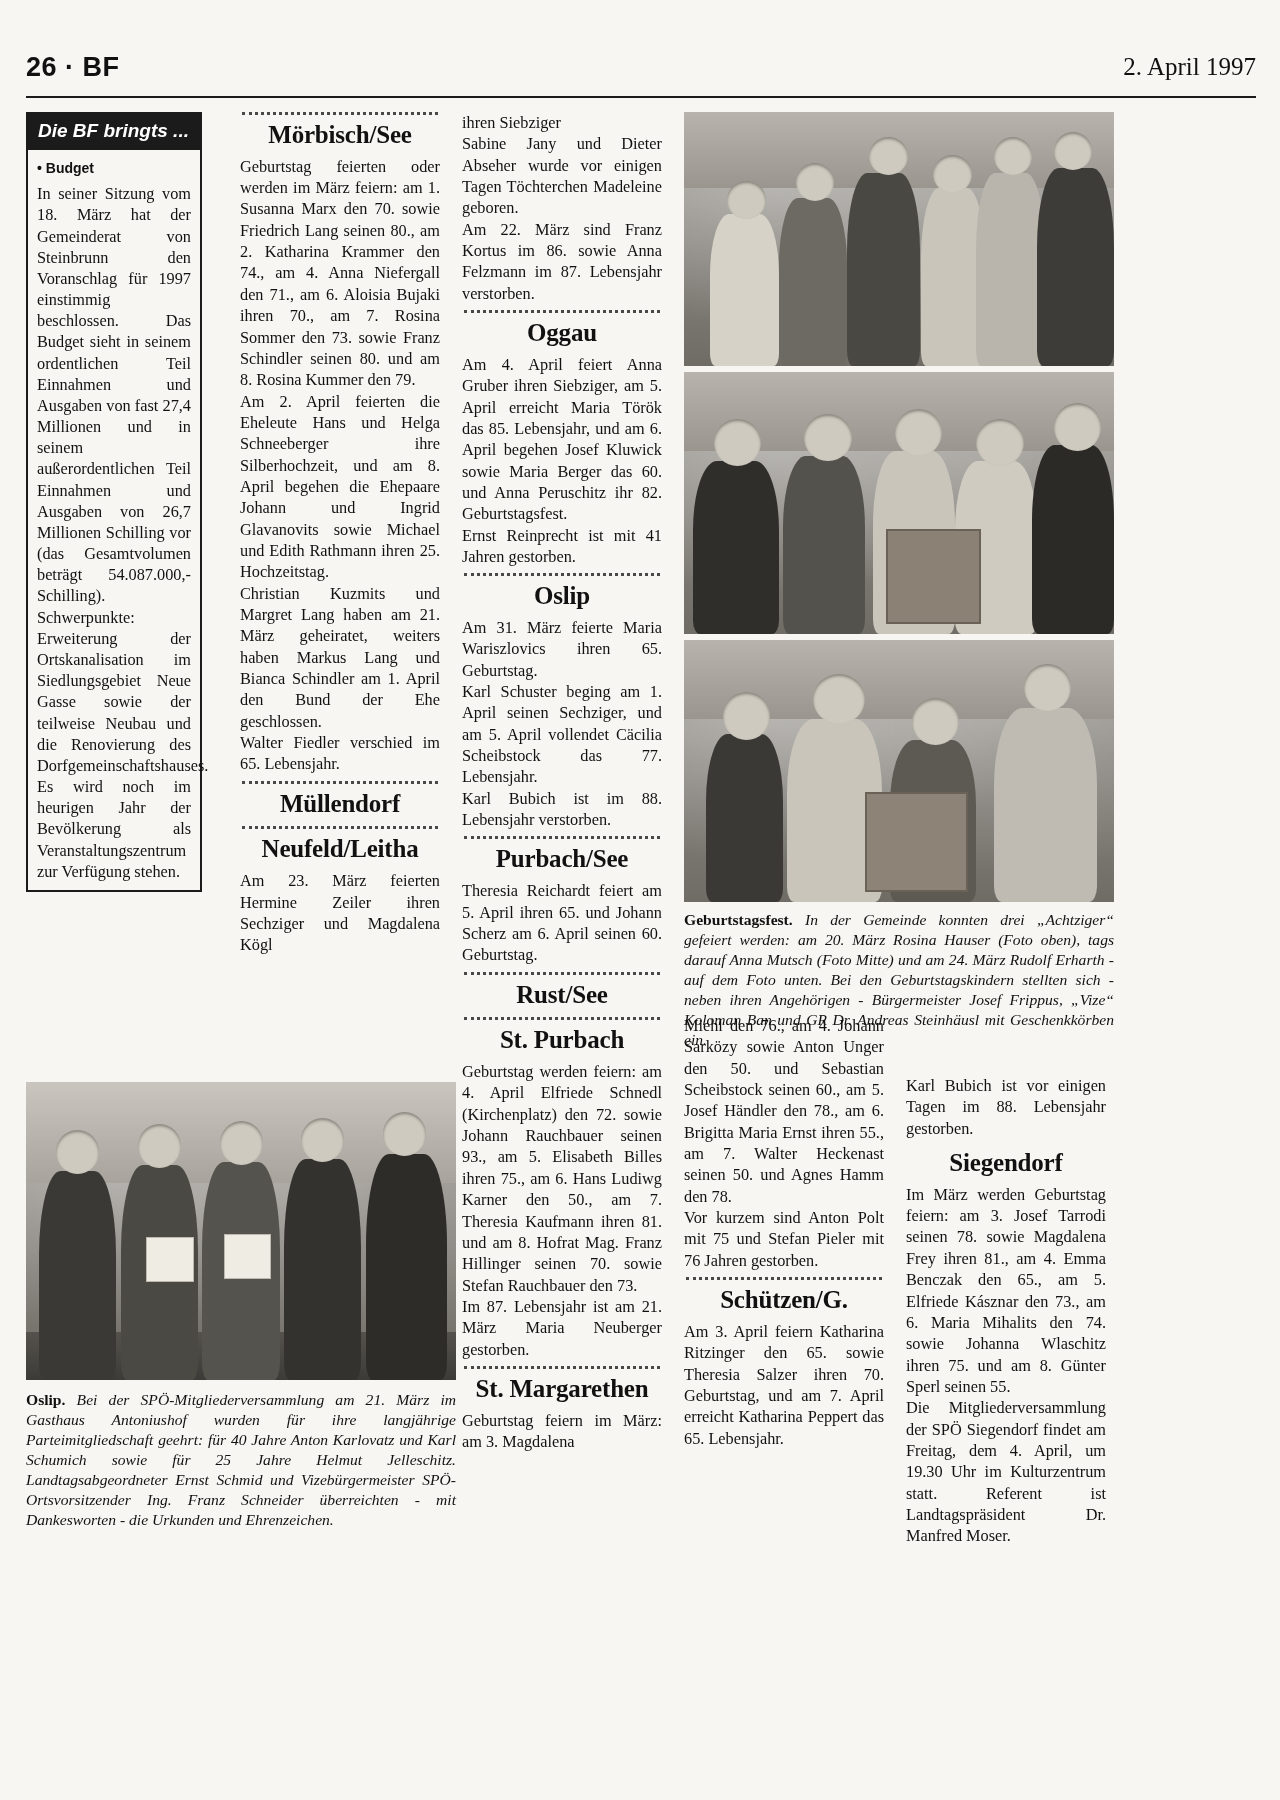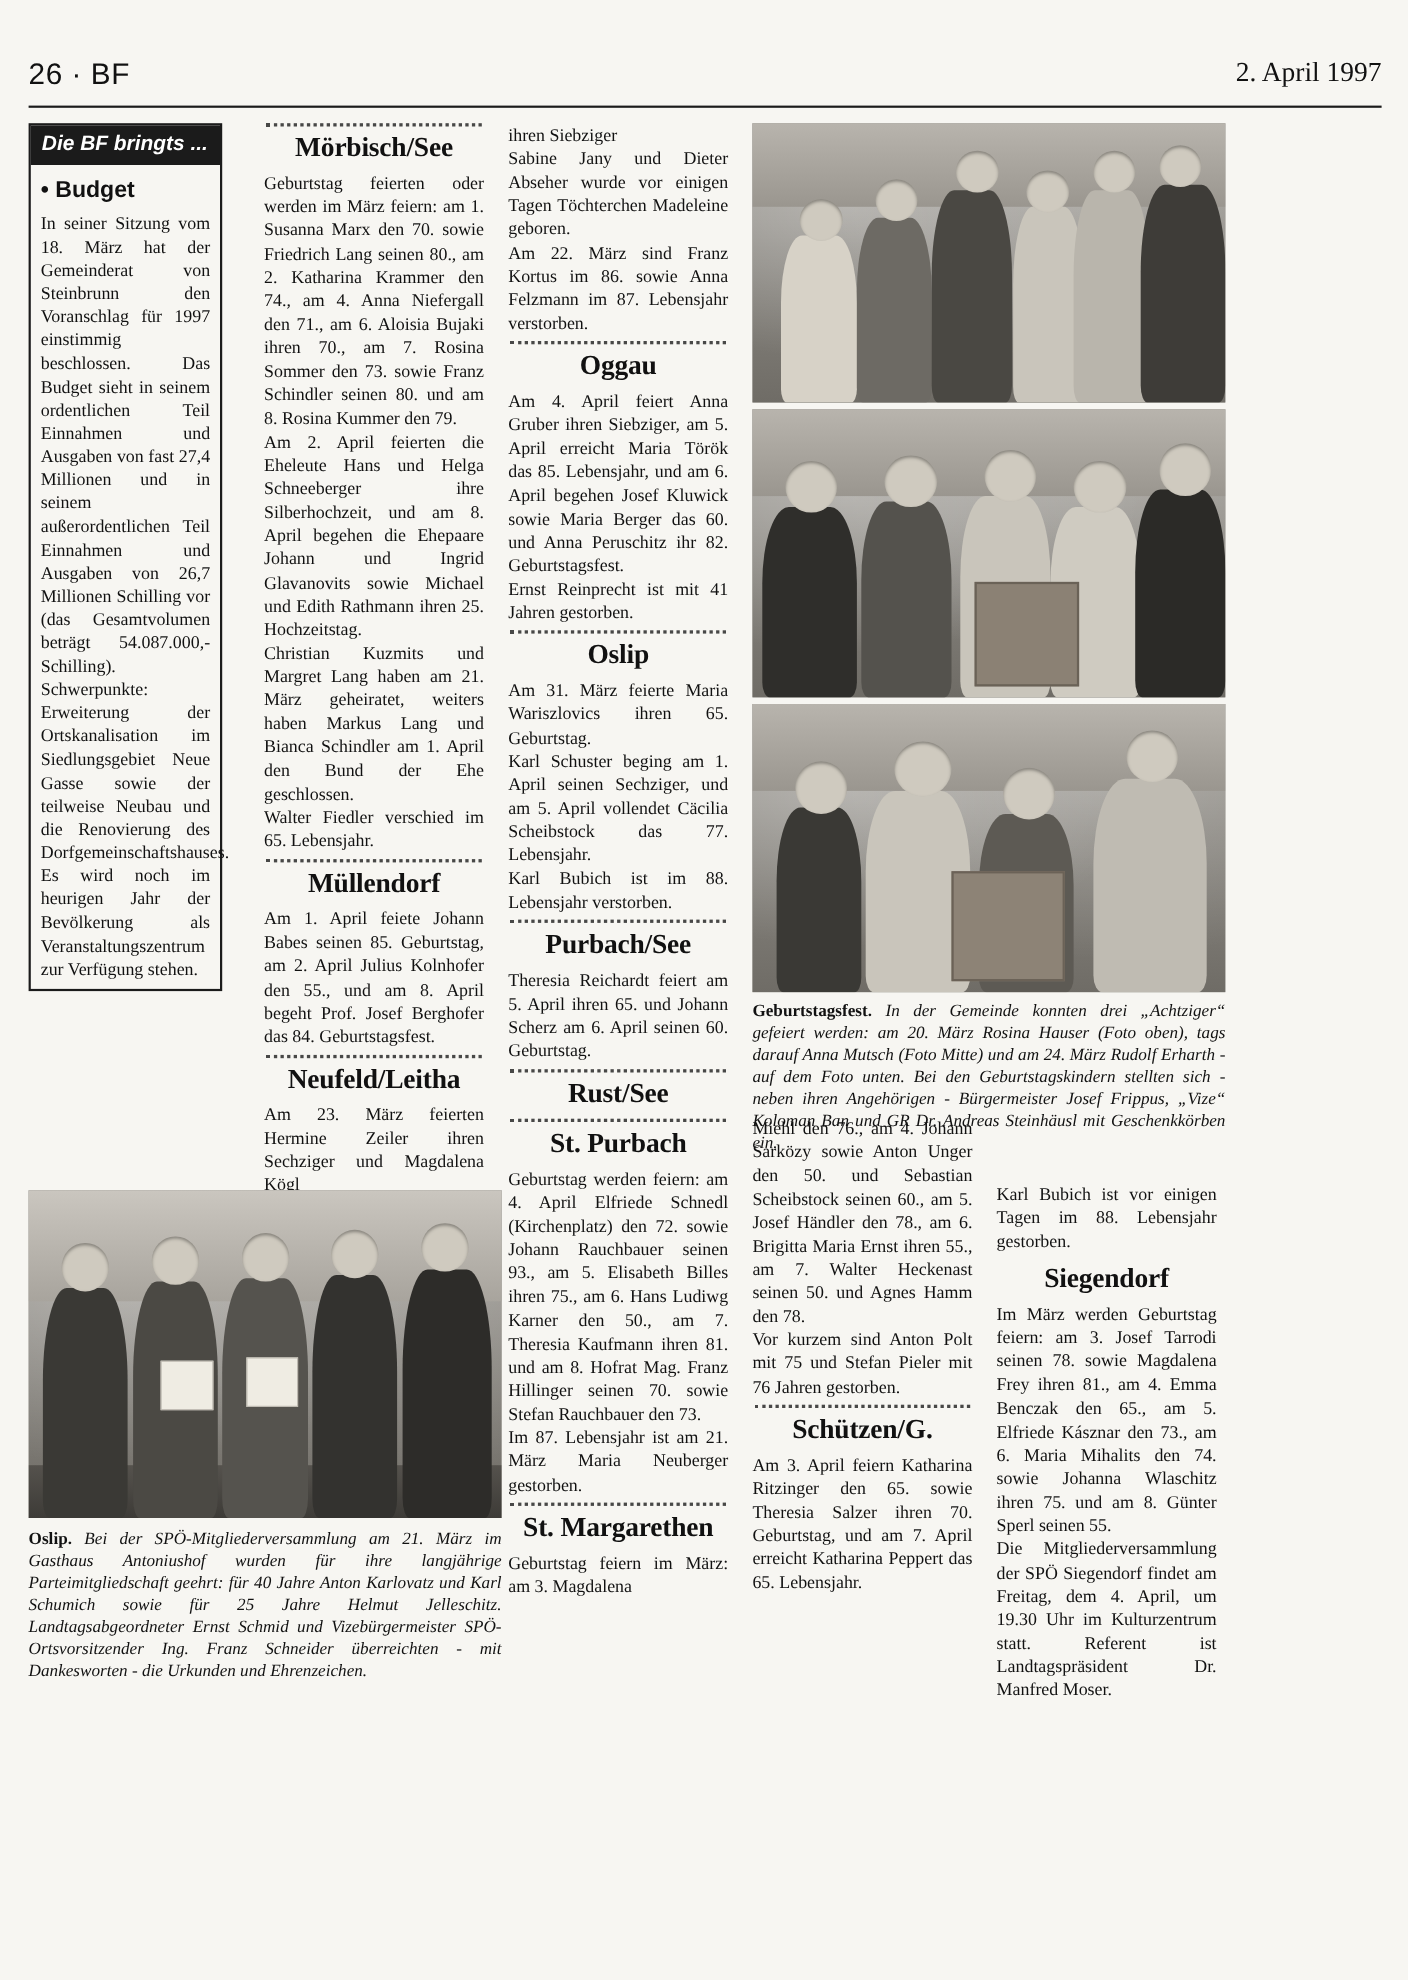--- a/index.html
+++ b/index.html
@@ -21,21 +21,21 @@
     background: #f7f6f2;
   }
   
   .masthead {
     position: absolute;
     left: 26px; top: 46px; width: 1230px; height: 42px;
     display: flex; align-items: center; justify-content: space-between;
     font-family: "Liberation Sans", sans-serif;
   }
   .masthead .folio {
-    font-weight: normal; font-size: 27px; letter-spacing: 0.5px;
+    font-weight: bold; font-size: 27px; letter-spacing: 0.5px;
   }
   .masthead .paper-title {
     font-weight: bold; font-size: 31px; letter-spacing: 0px;
     position: absolute; left: 390px; top: 2px;
   }
   .masthead .issue-date {
     font-family: "Liberation Serif", serif;
     font-size: 25px;
   }
   .rule-top {
@@ -72,21 +72,21 @@
   }
   .bf-box-title {
     background: #1b1b1b; color: #fff;
     font-family: "Liberation Sans", sans-serif;
     font-style: italic; font-weight: bold;
     font-size: 19px;
     padding: 5px 8px 6px 10px;
   }
   .bf-bullet {
     font-family: "Liberation Sans", sans-serif;
-    font-weight: bold; font-size: 21px;
+    font-weight: bold; font-size: 14px;
     padding: 9px 8px 6px 9px;
   }
   .bf-body {
     padding: 0 9px 0 9px;
     font-size: 16.3px; line-height: 1.3; text-align: justify;
   }
   .c1-after {
     position: absolute; left: 26px; top: 846px; width: 198px;
     font-size: 16.3px; line-height: 1.31; text-align: justify;
   }
@@ -170,21 +170,20 @@
 
   <div class="col c2">
     <div class="dots" style="margin-top:0"></div>
     <div class="town-head">Mörbisch/See</div>
     <div style="white-space:pre-line">Geburtstag feierten oder werden im März feiern: am 1. Susanna Marx den 70. sowie Friedrich Lang seinen 80., am 2. Katharina Krammer den 74., am 4. Anna Niefergall den 71., am 6. Aloisia Bujaki ihren 70., am 7. Rosina Sommer den 73. sowie Franz Schindler seinen 80. und am 8. Rosina Kummer den 79.
 Am 2. April feierten die Eheleute Hans und Helga Schneeberger ihre Silberhochzeit, und am 8. April begehen die Ehepaare Johann und Ingrid Glavanovits sowie Michael und Edith Rathmann ihren 25. Hochzeitstag.
 Christian Kuzmits und Margret Lang haben am 21. März geheiratet, weiters haben Markus Lang und Bianca Schindler am 1. April den Bund der Ehe geschlossen.
 Walter Fiedler verschied im 65. Lebensjahr.</div>
     <div class="dots"></div>
     <div class="town-head">Müllendorf</div>
-    <div style="white-space:pre-line">Am 1. April feiete Johann Babes seinen 85. Geburtstag, am 2. April Julius Kolnhofer den 55., und am 8. April begeht Prof. Josef Berghofer das 84. Geburtstagsfest.</div>
     <div class="dots"></div>
     <div class="town-head">Neufeld/Leitha</div>
     <div style="white-space:pre-line">Am 23. März feierten Hermine Zeiler ihren Sechziger und Magdalena Kögl</div>
   </div>
 
   <div class="col c3">
     <div style="white-space:pre-line">ihren Siebziger
 Sabine Jany und Dieter Abseher wurde vor einigen Tagen Töchterchen Madeleine geboren.
 Am 22. März sind Franz Kortus im 86. sowie Anna Felzmann im 87. Lebensjahr verstorben.</div>
     <div class="dots"></div>

